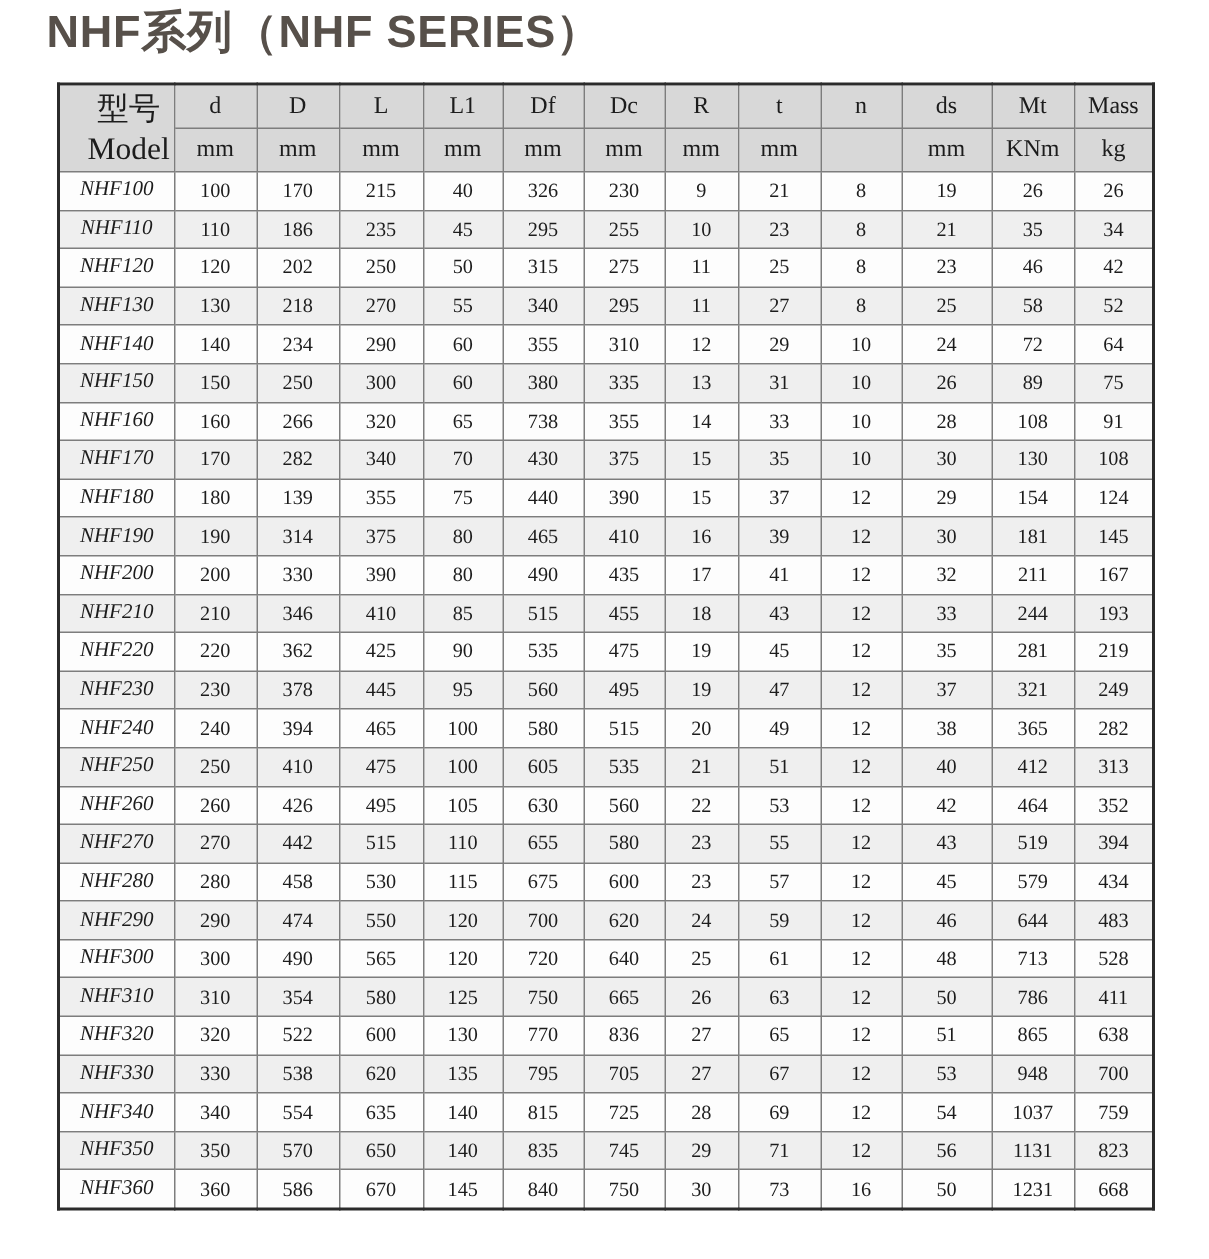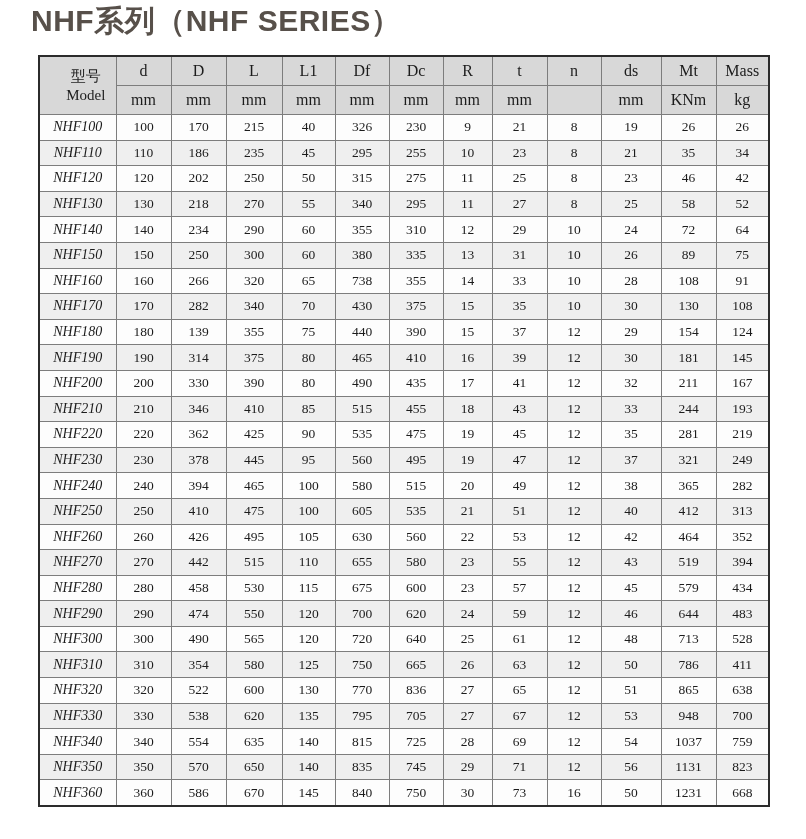--- a/index.html
+++ b/index.html
@@ -47,21 +47,21 @@
     overflow: hidden;
     white-space: nowrap;
   }
   thead th {
     background: #d8d8d8;
     font-weight: normal;
     font-size: 16px;
     height: 28px;
   }
   thead th.model-head {
-    font-size: 15px;
+    font-size: 21px;
     line-height: 1.25;
     padding-left: 16px;
   }
   tbody td {
     font-size: 13.5px;
     height: 24.6px;
     background: #fdfdfd;
   }
   tbody tr:nth-child(even) td {
     background: #efefef;

